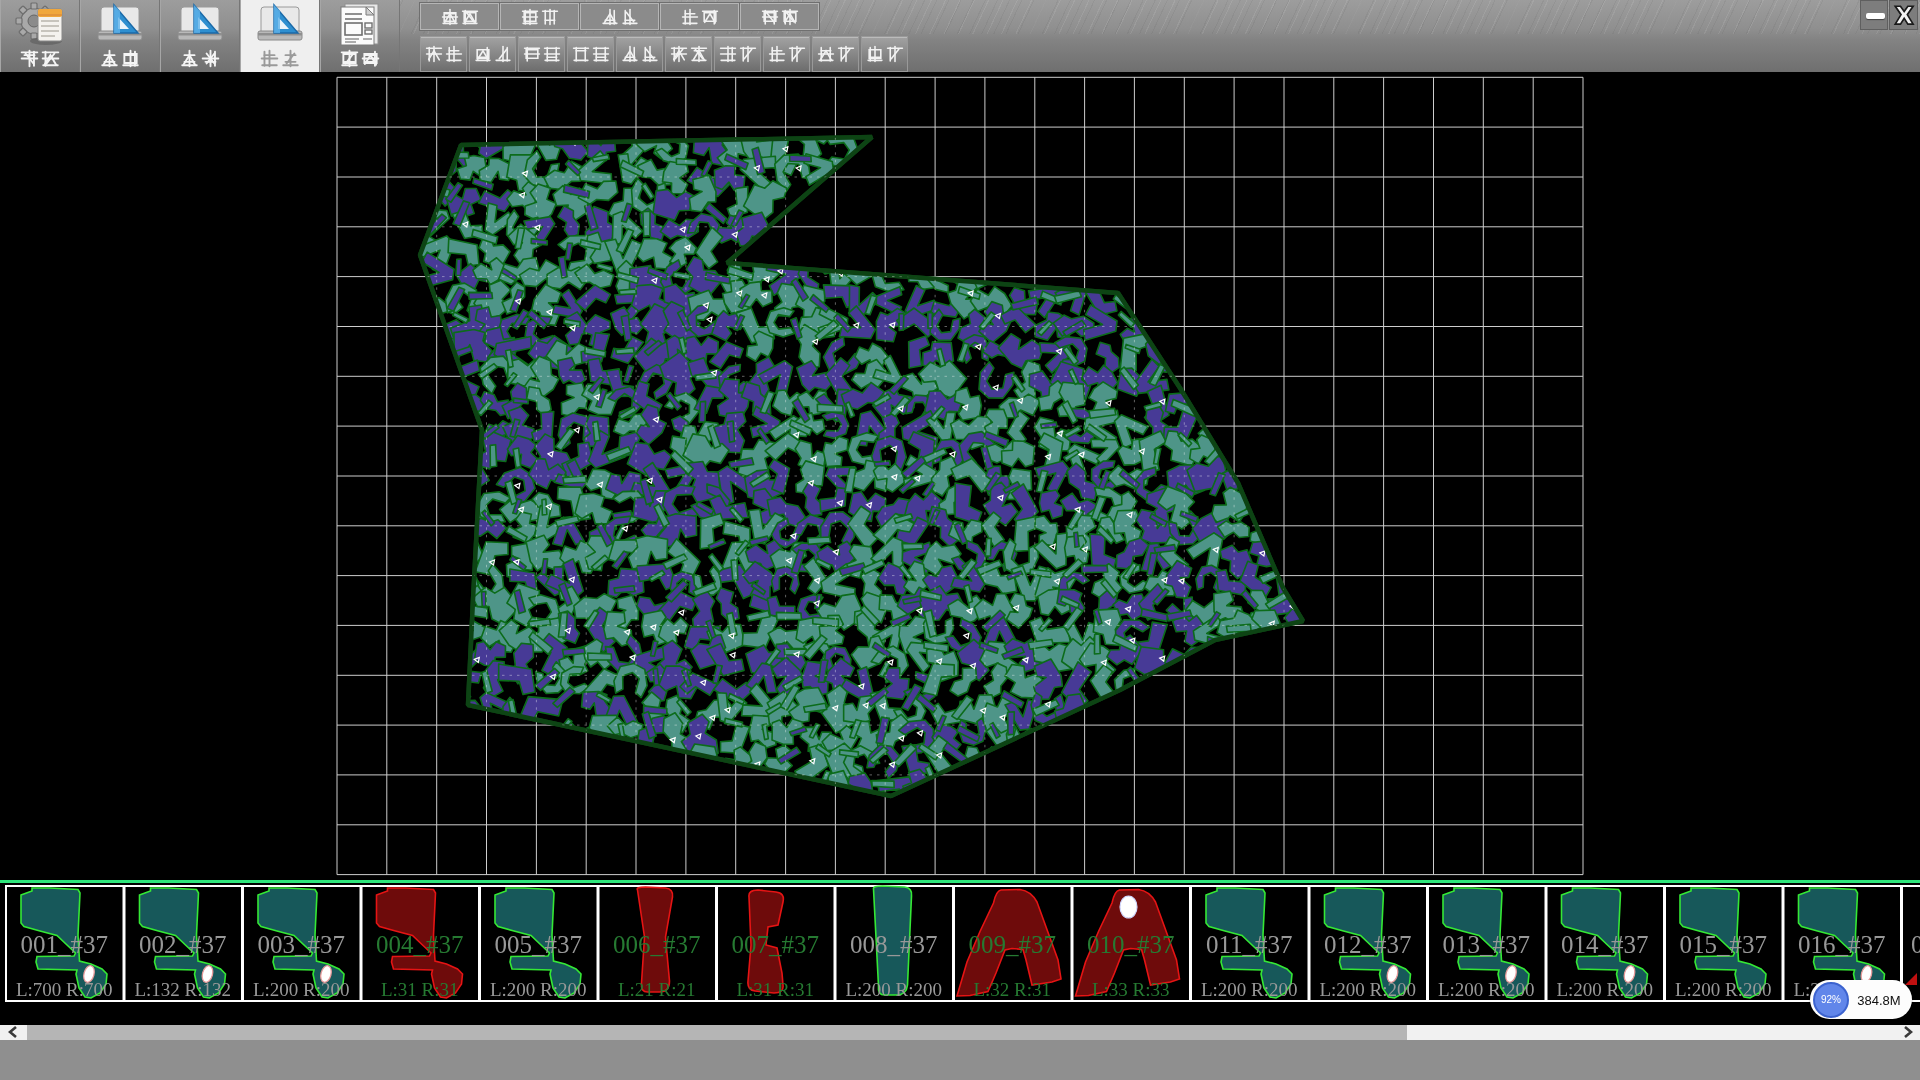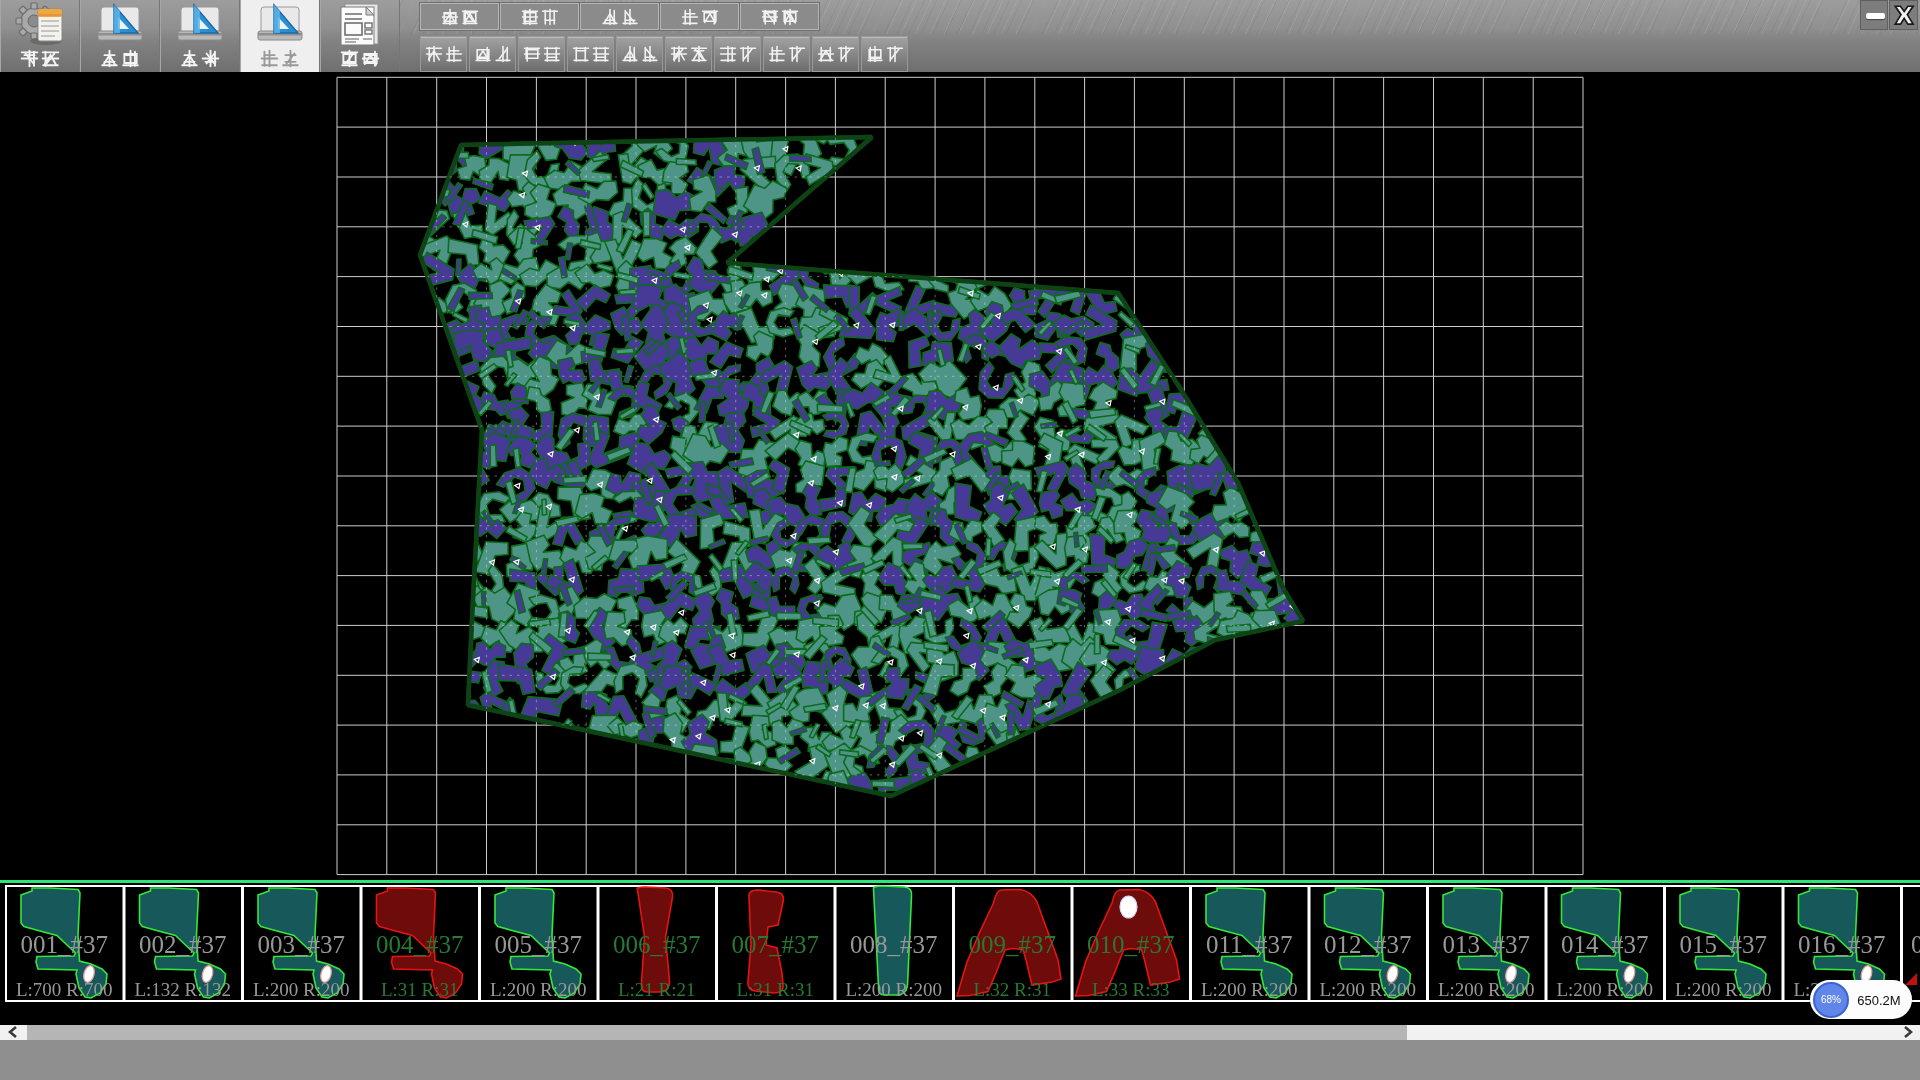--- a/index.html
+++ b/index.html
@@ -1775,13 +1775,13 @@
 <div id="scroll"></div>
 <div id="thumbbtn"></div>
 <svg width="10" height="12" viewBox="0 0 10 12" style="position:absolute;left:8px;top:1026px">
     <path d="M8,1 L2,6 L8,11" fill="none" stroke="#3a3a3a" stroke-width="2.6"></path>
   </svg>
 <svg width="10" height="12" viewBox="0 0 10 12" style="position:absolute;left:1903px;top:1026px">
     <path d="M2,1 L8,6 L2,11" fill="none" stroke="#3a3a3a" stroke-width="2.6"></path>
   </svg>
 <div id="grey"></div>
 <div id="pill"></div>
-<div id="pcirc">68%</div>
-<div id="pnum">650.2M</div>
+<div id="pcirc">92%</div>
+<div id="pnum">384.8M</div>
 </body></html>

